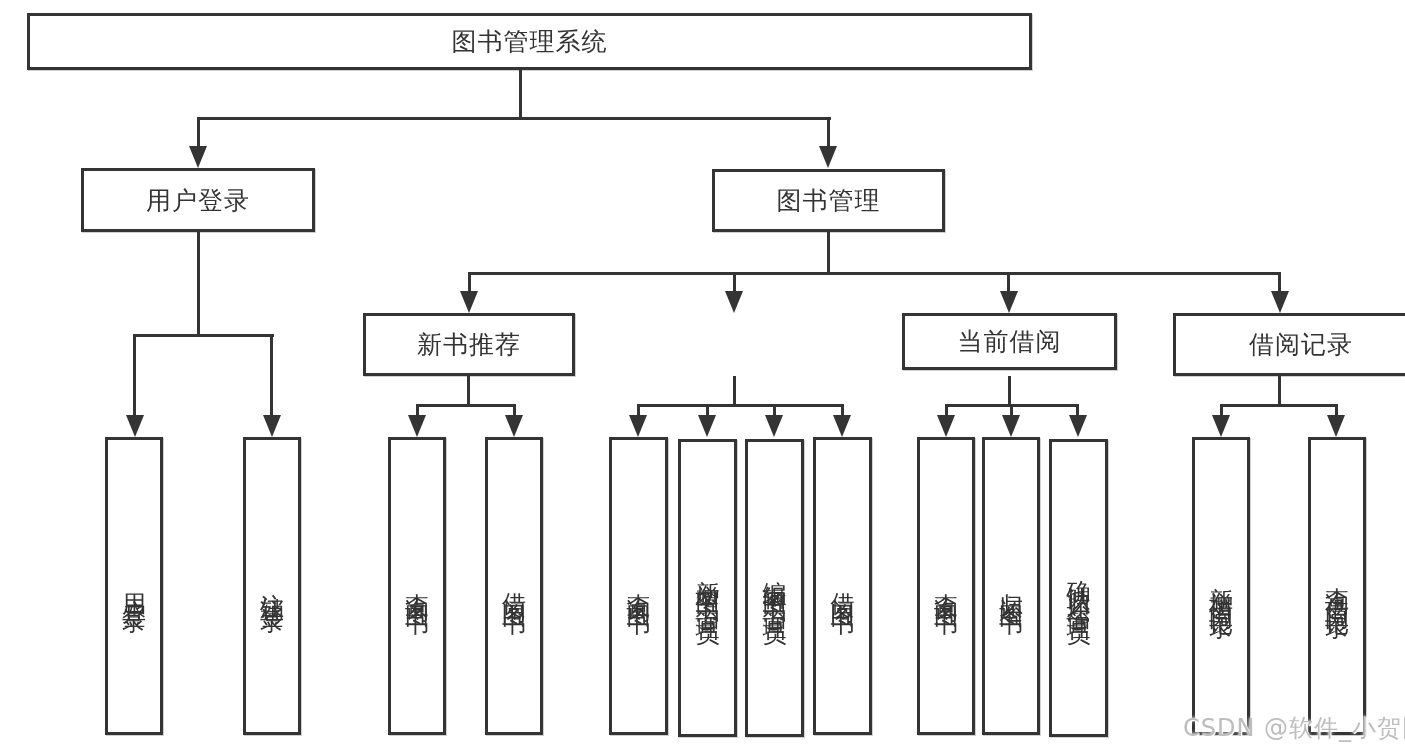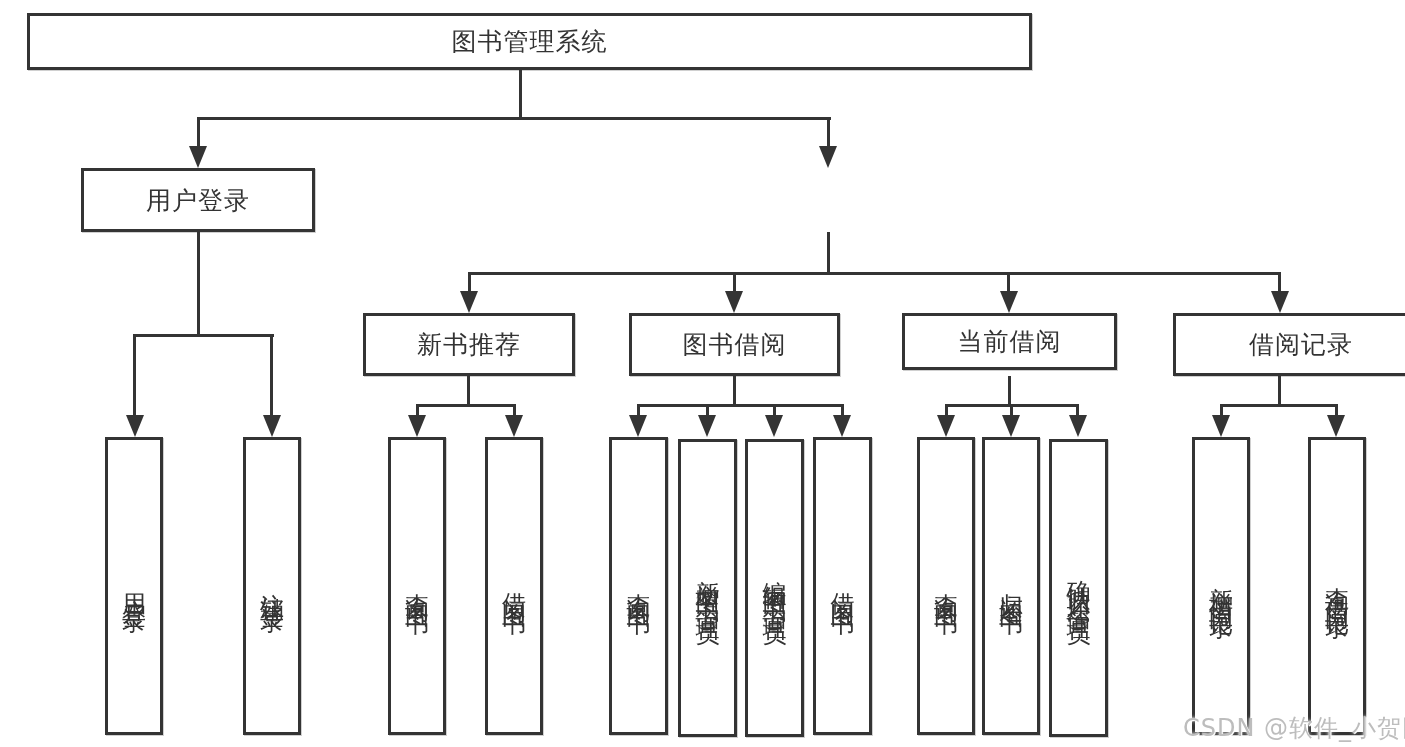--- a/index.html
+++ b/index.html
@@ -75,20 +75,23 @@
   <div class="line" style="left:519px;top:68px;width:3px;height:52px;"></div>
   <div class="line" style="left:197px;top:117px;width:634px;height:3px;"></div>
   <div class="line" style="left:197px;top:117px;width:3px;height:32px;"></div>
   <div class="arrow" style="left:189px;top:146px;"></div>
   <div class="line" style="left:827px;top:117px;width:3px;height:32px;"></div>
   <div class="arrow" style="left:819px;top:146px;"></div>
 
   <div class="box" style="left:81px;top:168px;width:234px;height:64px;">
     <span>用户登录</span>
   </div>
+  <div class="box" style="left:712px;top:169px;width:233px;height:63px;">
+    <span>图书管理</span>
+  </div>
 
   <div class="line" style="left:197px;top:232px;width:3px;height:105px;"></div>
   <div class="line" style="left:133px;top:334px;width:141px;height:3px;"></div>
   <div class="line" style="left:133px;top:334px;width:3px;height:83px;"></div>
   <div class="arrow" style="left:126px;top:415px;"></div>
   <div class="line" style="left:270px;top:334px;width:3px;height:83px;"></div>
   <div class="arrow" style="left:263px;top:415px;"></div>
 
   <div class="line" style="left:827px;top:232px;width:3px;height:43px;"></div>
   <div class="line" style="left:468px;top:272px;width:813px;height:3px;"></div>
@@ -96,23 +99,20 @@
   <div class="arrow" style="left:460px;top:291px;"></div>
   <div class="line" style="left:733px;top:272px;width:3px;height:21px;"></div>
   <div class="arrow" style="left:725px;top:291px;"></div>
   <div class="line" style="left:1007px;top:272px;width:3px;height:21px;"></div>
   <div class="arrow" style="left:1000px;top:291px;"></div>
   <div class="line" style="left:1278px;top:272px;width:3px;height:21px;"></div>
   <div class="arrow" style="left:1271px;top:291px;"></div>
 
   <div class="box" style="left:363px;top:313px;width:212px;height:63px;">
     <span>新书推荐</span>
-  </div>
-  <div class="box" style="left:629px;top:313px;width:211px;height:63px;">
-    <span>图书借阅</span>
   </div>
   <div class="box" style="left:902px;top:313px;width:215px;height:57px;">
     <span>当前借阅</span>
   </div>
   <div class="box" style="left:1173px;top:313px;width:256px;height:63px;">
     <span>借阅记录</span>
   </div>
 
   <div class="line" style="left:467px;top:376px;width:3px;height:31px;"></div>
   <div class="line" style="left:416px;top:404px;width:100px;height:3px;"></div>

